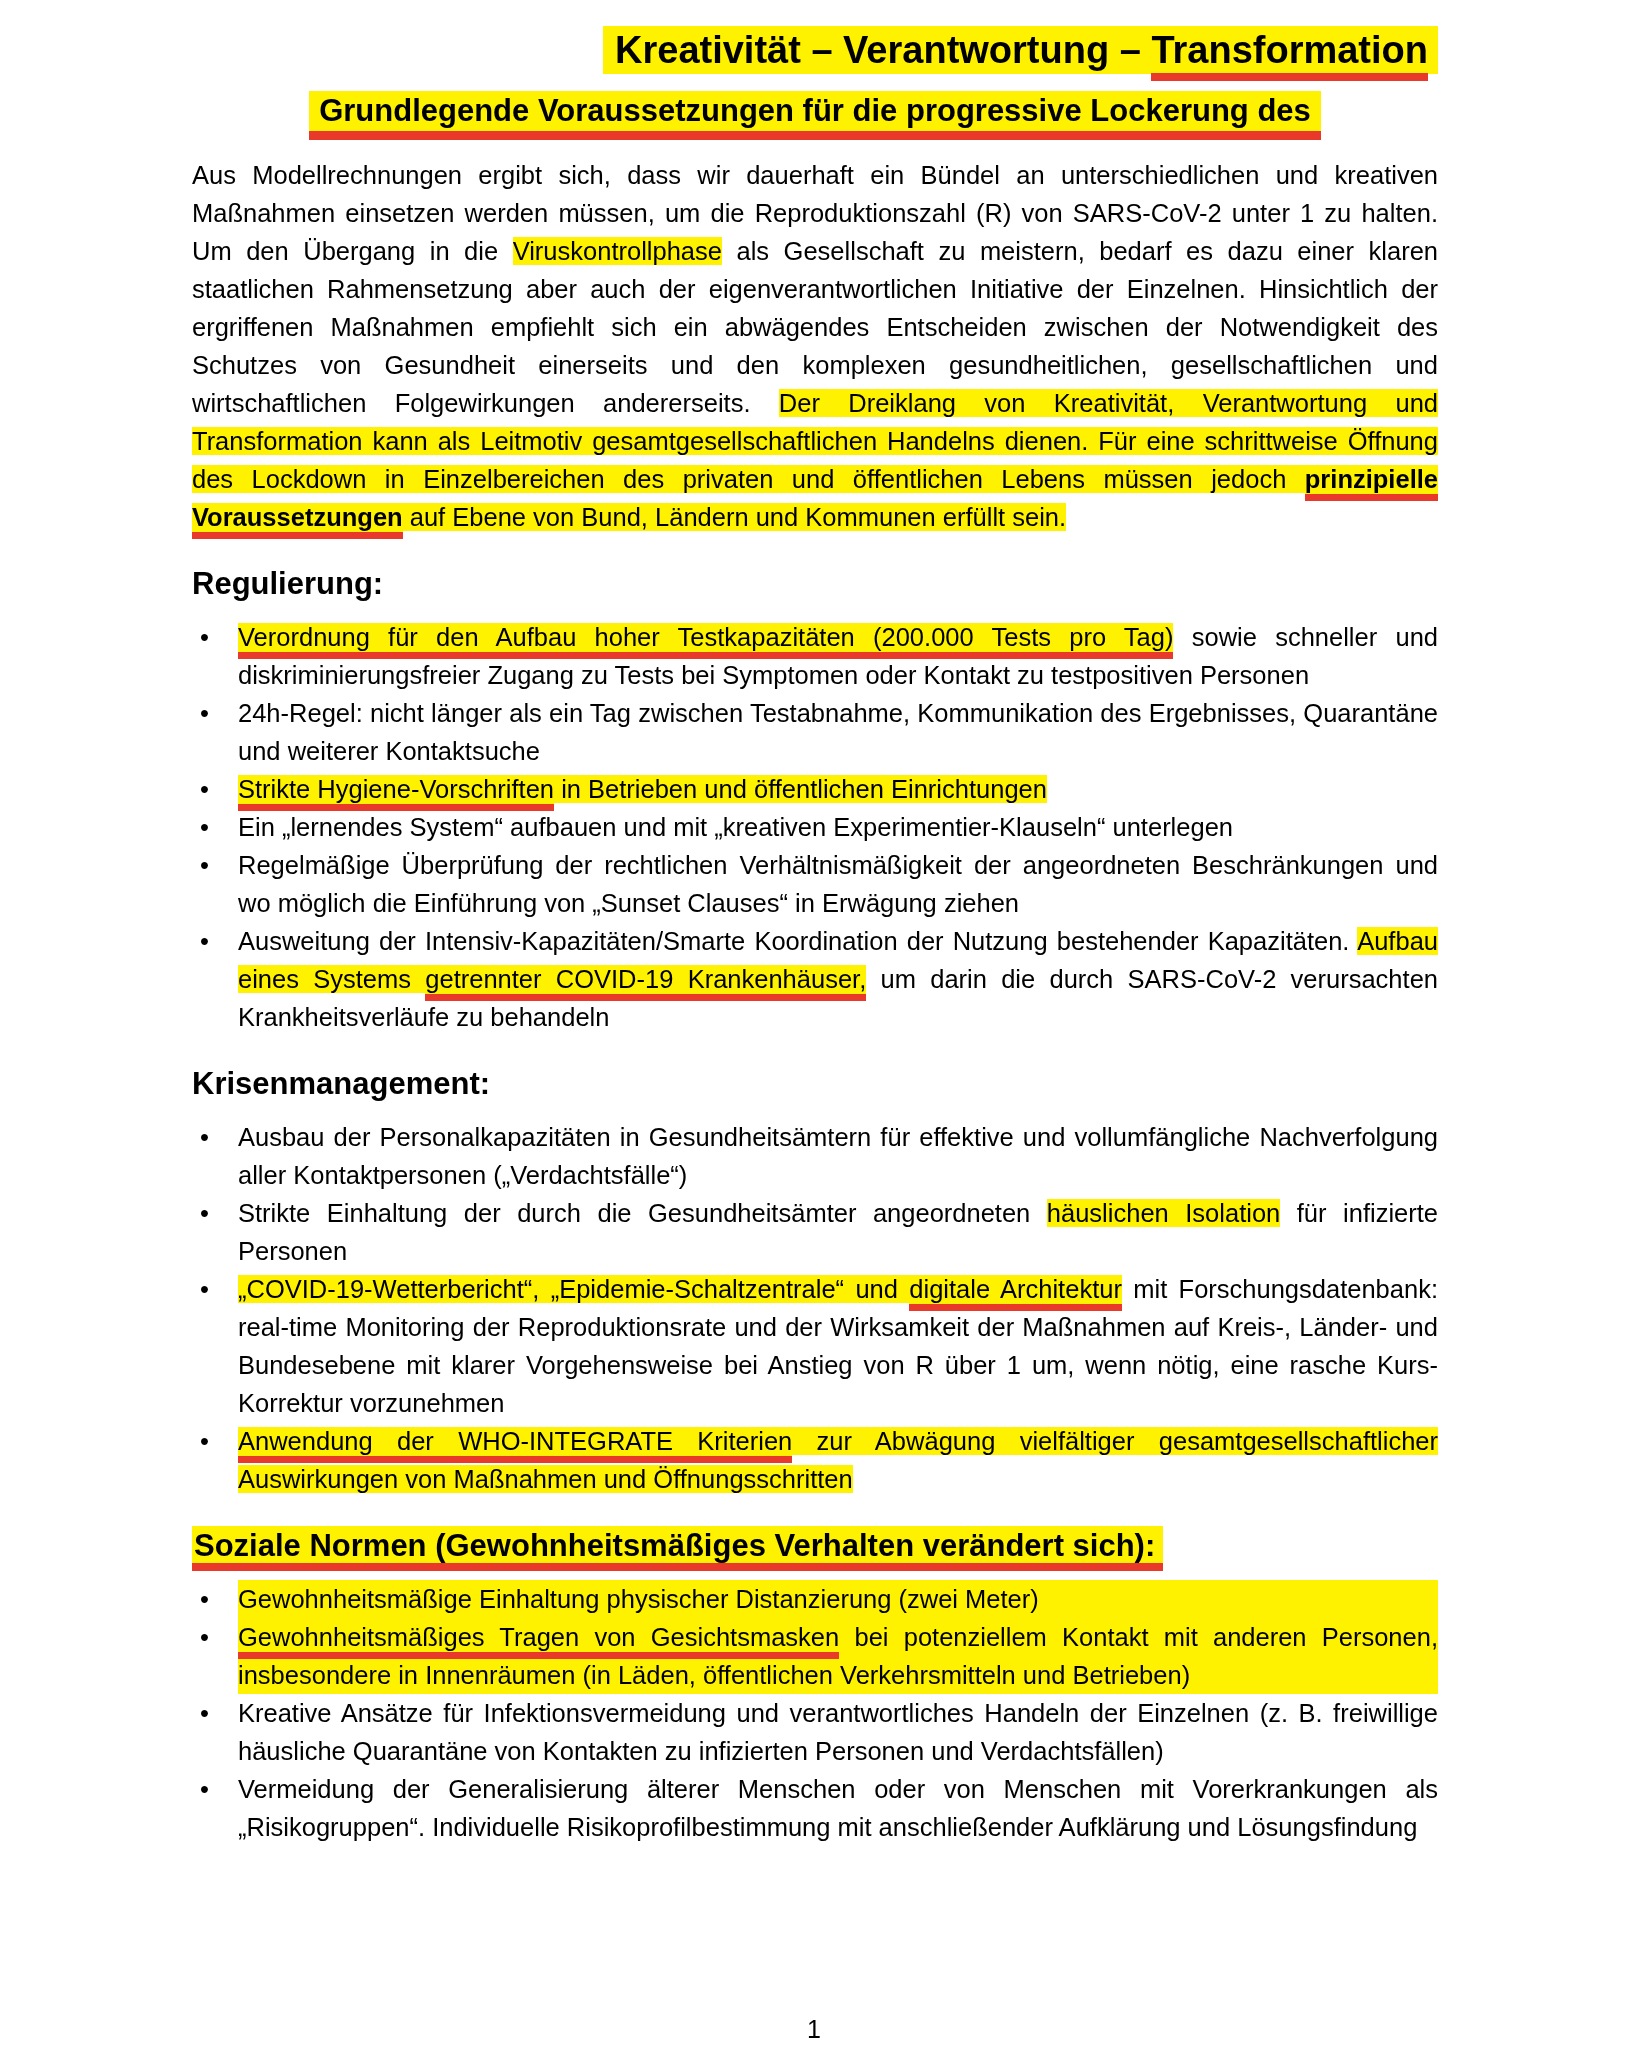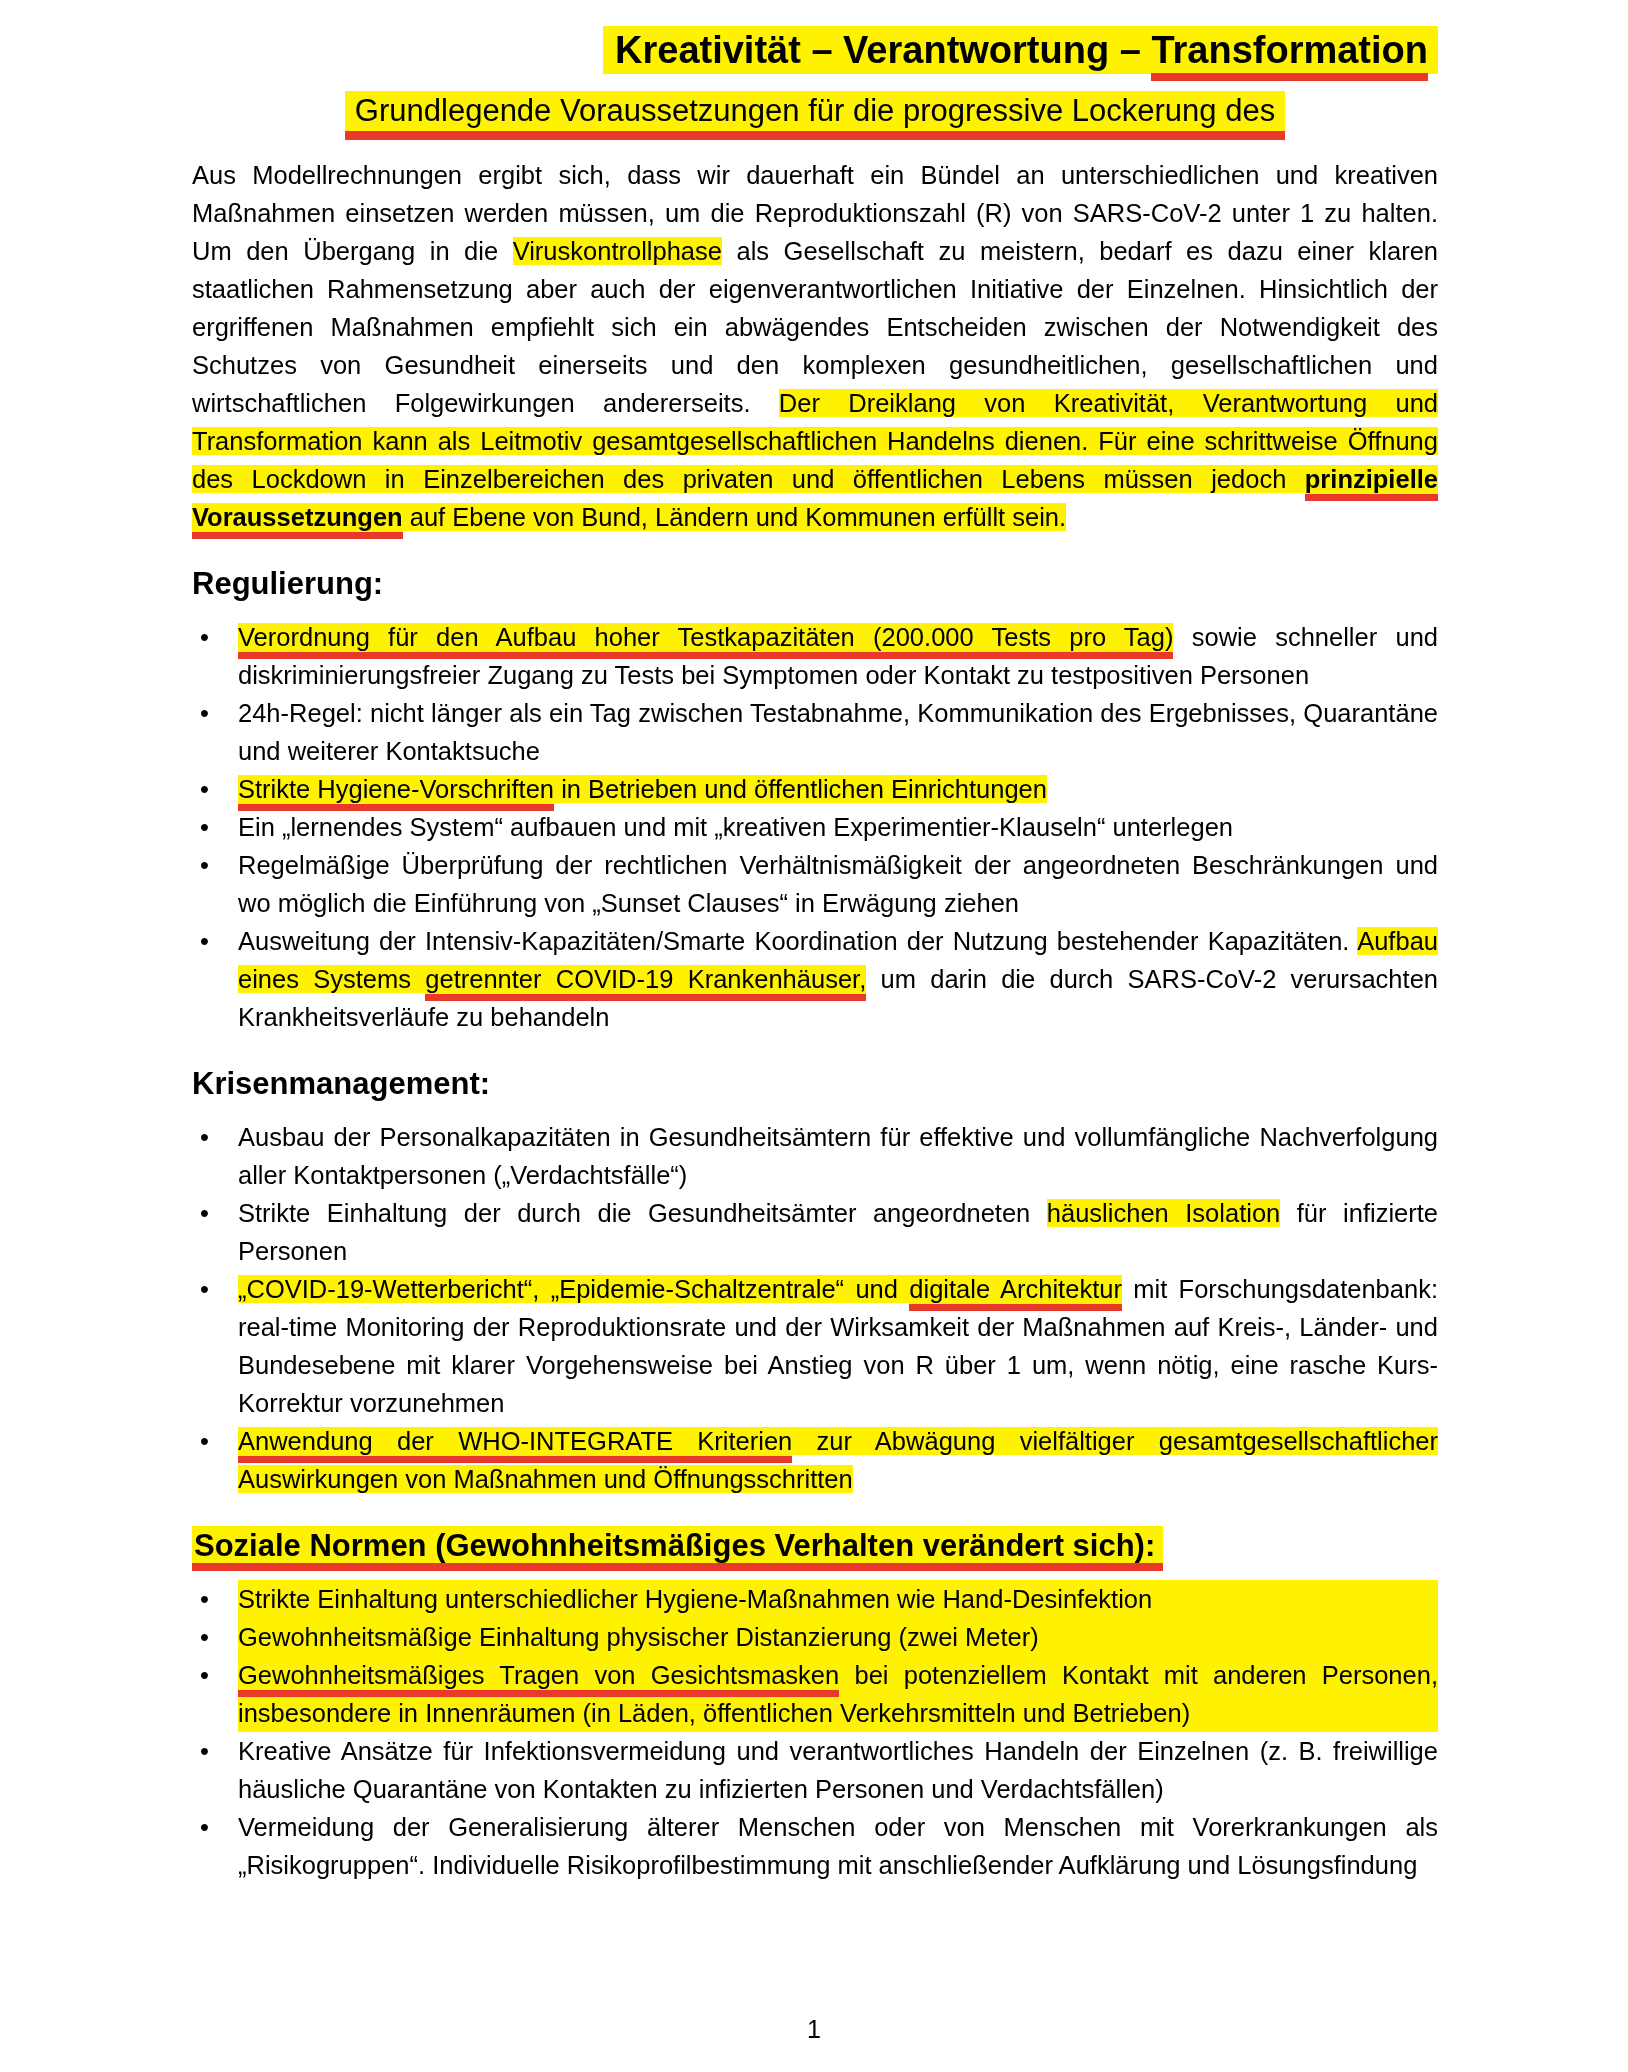--- a/index.html
+++ b/index.html
@@ -21,21 +21,21 @@
   .doc-title{
     text-align:right;
     font-weight:bold;
     font-size:38px;
     line-height:1.3;
   }
   .doc-title .bg{background:var(--hl);padding:3px 10px 3px 12px;}
   .doc-title .rl{border-bottom:8px solid var(--red);padding-bottom:2px;}
   .doc-subtitle{
     text-align:center;
-    font-weight:normal;
+    font-weight:bold;
     font-size:31px;
     margin-top:12px;
     line-height:1.58;
   }
   .doc-subtitle .line{display:block;margin-top:4px;}
   .doc-subtitle .bg{background:var(--hl);padding:2px 10px;}
   .doc-subtitle .rl{border-bottom:9px solid var(--red);padding-bottom:3px;}
   
   .intro{
     margin-top:20px;
@@ -126,23 +126,20 @@
         <span class="t"><span class="hl">„COVID-19-Wetterbericht“, „Epidemie-Schaltzentrale“ und </span><span class="hl rlu">digitale Architektur</span><span> mit Forschungsdatenbank: real-time Monitoring der Reproduktionsrate und der Wirksamkeit der Maßnahmen auf Kreis-, Länder- und Bundesebene mit klarer Vorgehensweise bei Anstieg von R über 1 um, wenn nötig, eine rasche Kurs-Korrektur vorzunehmen</span></span>
       </li>
     <li>
         <span class="t"><span class="hl rlu">Anwendung der WHO-INTEGRATE Kriterien</span><span class="hl"> zur Abwägung vielfältiger gesamtgesellschaftlicher Auswirkungen von Maßnahmen und Öffnungsschritten</span></span>
       </li>
   </ul>
 
   <h2 class="sec-heading"><span class="bg rl">Soziale Normen (Gewohnheitsmäßiges Verhalten verändert sich):</span></h2>
   <ul class="blist">
     <li class="blockhl">
-        <span class="t"><span>Strikte Einhaltung unterschiedlicher Hygiene-Maßnahmen wie Hand-Desinfektion</span></span>
-      </li>
-    <li class="blockhl">
         <span class="t"><span>Gewohnheitsmäßige Einhaltung physischer Distanzierung (zwei Meter)</span></span>
       </li>
     <li class="blockhl">
         <span class="t"><span class="rlu">Gewohnheitsmäßiges Tragen von Gesichtsmasken</span><span> bei potenziellem Kontakt mit anderen Personen, insbesondere in Innenräumen (in Läden, öffentlichen Verkehrsmitteln und Betrieben)</span></span>
       </li>
     <li>
         <span class="t"><span>Kreative Ansätze für Infektionsvermeidung und verantwortliches Handeln der Einzelnen (z. B. freiwillige häusliche Quarantäne von Kontakten zu infizierten Personen und Verdachtsfällen)</span></span>
       </li>
     <li>
         <span class="t"><span>Vermeidung der Generalisierung älterer Menschen oder von Menschen mit Vorerkrankungen als „Risikogruppen“. Individuelle Risikoprofilbestimmung mit anschließender Aufklärung und Lösungsfindung</span></span>

